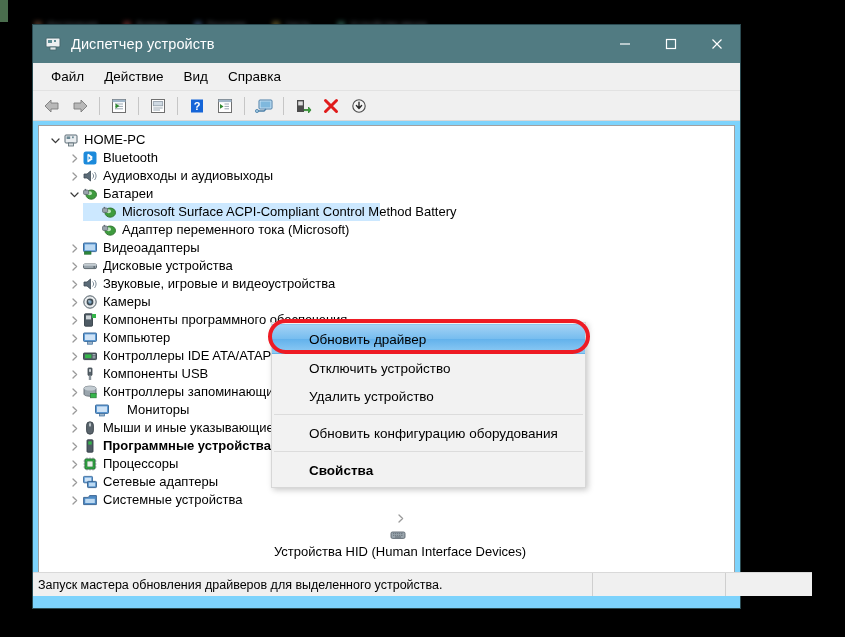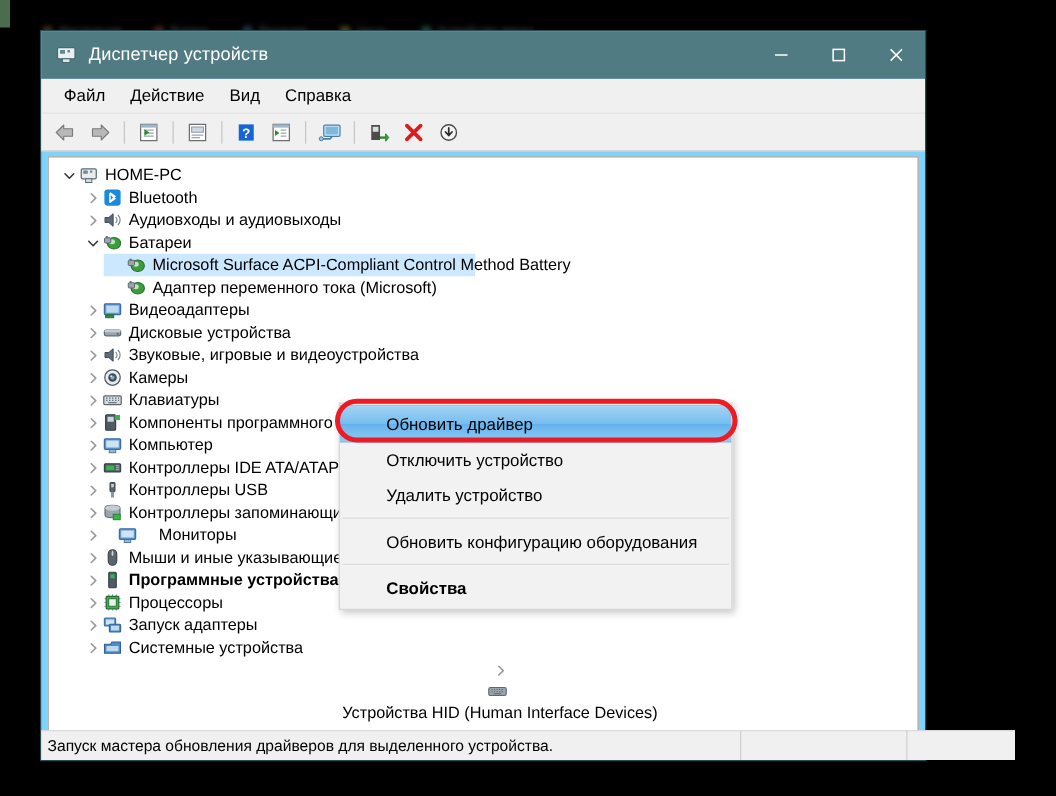--- a/index.html
+++ b/index.html
@@ -170,21 +170,21 @@
     left: 0; top: 0; height: 18px;
     background: #cce8ff;
     z-index: 0;
   }
   .row.selected .row-icon,
   .row.selected .row-label { position: relative; z-index: 1; }
 
   
   #statusbar {
     position: absolute;
-    left: 0; bottom: 0;
+    left: 0; bottom: 12px;
     width: 779px;
     height: 23px;
     background: #f0f0f0;
     border-top: 1px solid #d9d9d9;
     display: flex;
     margin-top: 16px;
   }
   #status-main {
     flex: none;
     width: 560px;
@@ -515,32 +515,20 @@
             </svg></div>
           <div class="row-label">Камеры</div>
         </div>
         <div class="row" style="padding-left: 27px;">
           <div class="chev">
             <svg width="9" height="9" viewBox="0 0 9 9">
               <path d="M3 1 L6.6 4.5 L3 8" stroke="#9a9a9a" stroke-width="1.3" fill="none" stroke-linecap="round" stroke-linejoin="round"></path>
             </svg>
           </div>
           <div class="row-icon"><svg width="16" height="16" viewBox="0 0 16 16">
-              <rect x="1" y="4.6" width="14" height="7" rx="1" fill="#d6dbde" stroke="#5d6870" stroke-width="1"></rect>
-              <path d="M2.8 6.4 H4 M5.2 6.4 H6.4 M7.6 6.4 H8.8 M10 6.4 H11.2 M12.4 6.4 H13.3 M2.8 8.2 H4 M5.2 8.2 H6.4 M7.6 8.2 H8.8 M10 8.2 H11.2 M12.4 8.2 H13.3 M4.6 10 H11.4" stroke="#6d7880" stroke-width="1"></path>
-            </svg></div>
-          <div class="row-label">Клавиатуры</div>
-        </div>
-        <div class="row" style="padding-left: 27px;">
-          <div class="chev">
-            <svg width="9" height="9" viewBox="0 0 9 9">
-              <path d="M3 1 L6.6 4.5 L3 8" stroke="#9a9a9a" stroke-width="1.3" fill="none" stroke-linecap="round" stroke-linejoin="round"></path>
-            </svg>
-          </div>
-          <div class="row-icon"><svg width="16" height="16" viewBox="0 0 16 16">
               <rect x="2.5" y="1.8" width="8" height="12.4" rx="0.8" fill="#4e5b64" stroke="#343f47" stroke-width="0.9"></rect>
               <rect x="4" y="3.4" width="5" height="4" fill="#cdd4d8"></rect>
               <rect x="10" y="2" width="4" height="4" fill="#35b54a"></rect>
             </svg></div>
           <div class="row-label">Компоненты программного обеспечения</div>
         </div>
         <div class="row" style="padding-left: 27px;">
           <div class="chev">
             <svg width="9" height="9" viewBox="0 0 9 9">
               <path d="M3 1 L6.6 4.5 L3 8" stroke="#9a9a9a" stroke-width="1.3" fill="none" stroke-linecap="round" stroke-linejoin="round"></path>
@@ -570,21 +558,21 @@
           <div class="chev">
             <svg width="9" height="9" viewBox="0 0 9 9">
               <path d="M3 1 L6.6 4.5 L3 8" stroke="#9a9a9a" stroke-width="1.3" fill="none" stroke-linecap="round" stroke-linejoin="round"></path>
             </svg>
           </div>
           <div class="row-icon"><svg width="16" height="16" viewBox="0 0 16 16">
               <rect x="6" y="2" width="4" height="7.4" rx="0.6" fill="#59646c" stroke="#39434a" stroke-width="0.8"></rect>
               <rect x="7" y="3.2" width="2" height="2.6" fill="#cdd4d8"></rect>
               <rect x="6.8" y="9.4" width="2.4" height="4.6" fill="#8b959c"></rect>
             </svg></div>
-          <div class="row-label">Контроллеры USB</div>
+          <div class="row-label">Компоненты USB</div>
         </div>
         <div class="row" style="padding-left: 27px;">
           <div class="chev">
             <svg width="9" height="9" viewBox="0 0 9 9">
               <path d="M3 1 L6.6 4.5 L3 8" stroke="#9a9a9a" stroke-width="1.3" fill="none" stroke-linecap="round" stroke-linejoin="round"></path>
             </svg>
           </div>
           <div class="row-icon"><svg width="16" height="16" viewBox="0 0 16 16">
               <path d="M2 4.4 C2 3 4.6 2.2 8 2.2 C11.4 2.2 14 3 14 4.4 L14 10 C14 11.4 11.4 12.2 8 12.2 C4.6 12.2 2 11.4 2 10 Z" fill="#9aa5ad" stroke="#5d6870" stroke-width="0.9"></path>
               <ellipse cx="8" cy="4.4" rx="6" ry="2.2" fill="#c3ccd2"></ellipse>
@@ -648,21 +636,21 @@
             <svg width="9" height="9" viewBox="0 0 9 9">
               <path d="M3 1 L6.6 4.5 L3 8" stroke="#9a9a9a" stroke-width="1.3" fill="none" stroke-linecap="round" stroke-linejoin="round"></path>
             </svg>
           </div>
           <div class="row-icon"><svg width="16" height="16" viewBox="0 0 16 16">
               <rect x="1.5" y="2.4" width="9" height="6.4" rx="0.8" fill="#5e9bd6" stroke="#3e6e9e" stroke-width="0.9"></rect>
               <rect x="2.8" y="3.6" width="6.4" height="4" fill="#cfe3f6"></rect>
               <rect x="5.5" y="7.4" width="9" height="6.2" rx="0.8" fill="#4f8cc6" stroke="#35608d" stroke-width="0.9"></rect>
               <rect x="6.8" y="8.6" width="6.4" height="3.8" fill="#bcd9f2"></rect>
             </svg></div>
-          <div class="row-label">Запуск адаптеры</div>
+          <div class="row-label">Сетевые адаптеры</div>
         </div>
         <div class="row" style="padding-left: 27px;">
           <div class="chev">
             <svg width="9" height="9" viewBox="0 0 9 9">
               <path d="M3 1 L6.6 4.5 L3 8" stroke="#9a9a9a" stroke-width="1.3" fill="none" stroke-linecap="round" stroke-linejoin="round"></path>
             </svg>
           </div>
           <div class="row-icon"><svg width="16" height="16" viewBox="0 0 16 16">
               <path d="M1.6 5.4 L6.4 5.4 L7.6 3.6 L14.4 3.6 L14.4 12.6 L1.6 12.6 Z" fill="#4f8cc6" stroke="#35608d" stroke-width="0.9" stroke-linejoin="round"></path>
               <rect x="3.2" y="6.8" width="9.6" height="4.2" fill="#bcd9f2"></rect>

